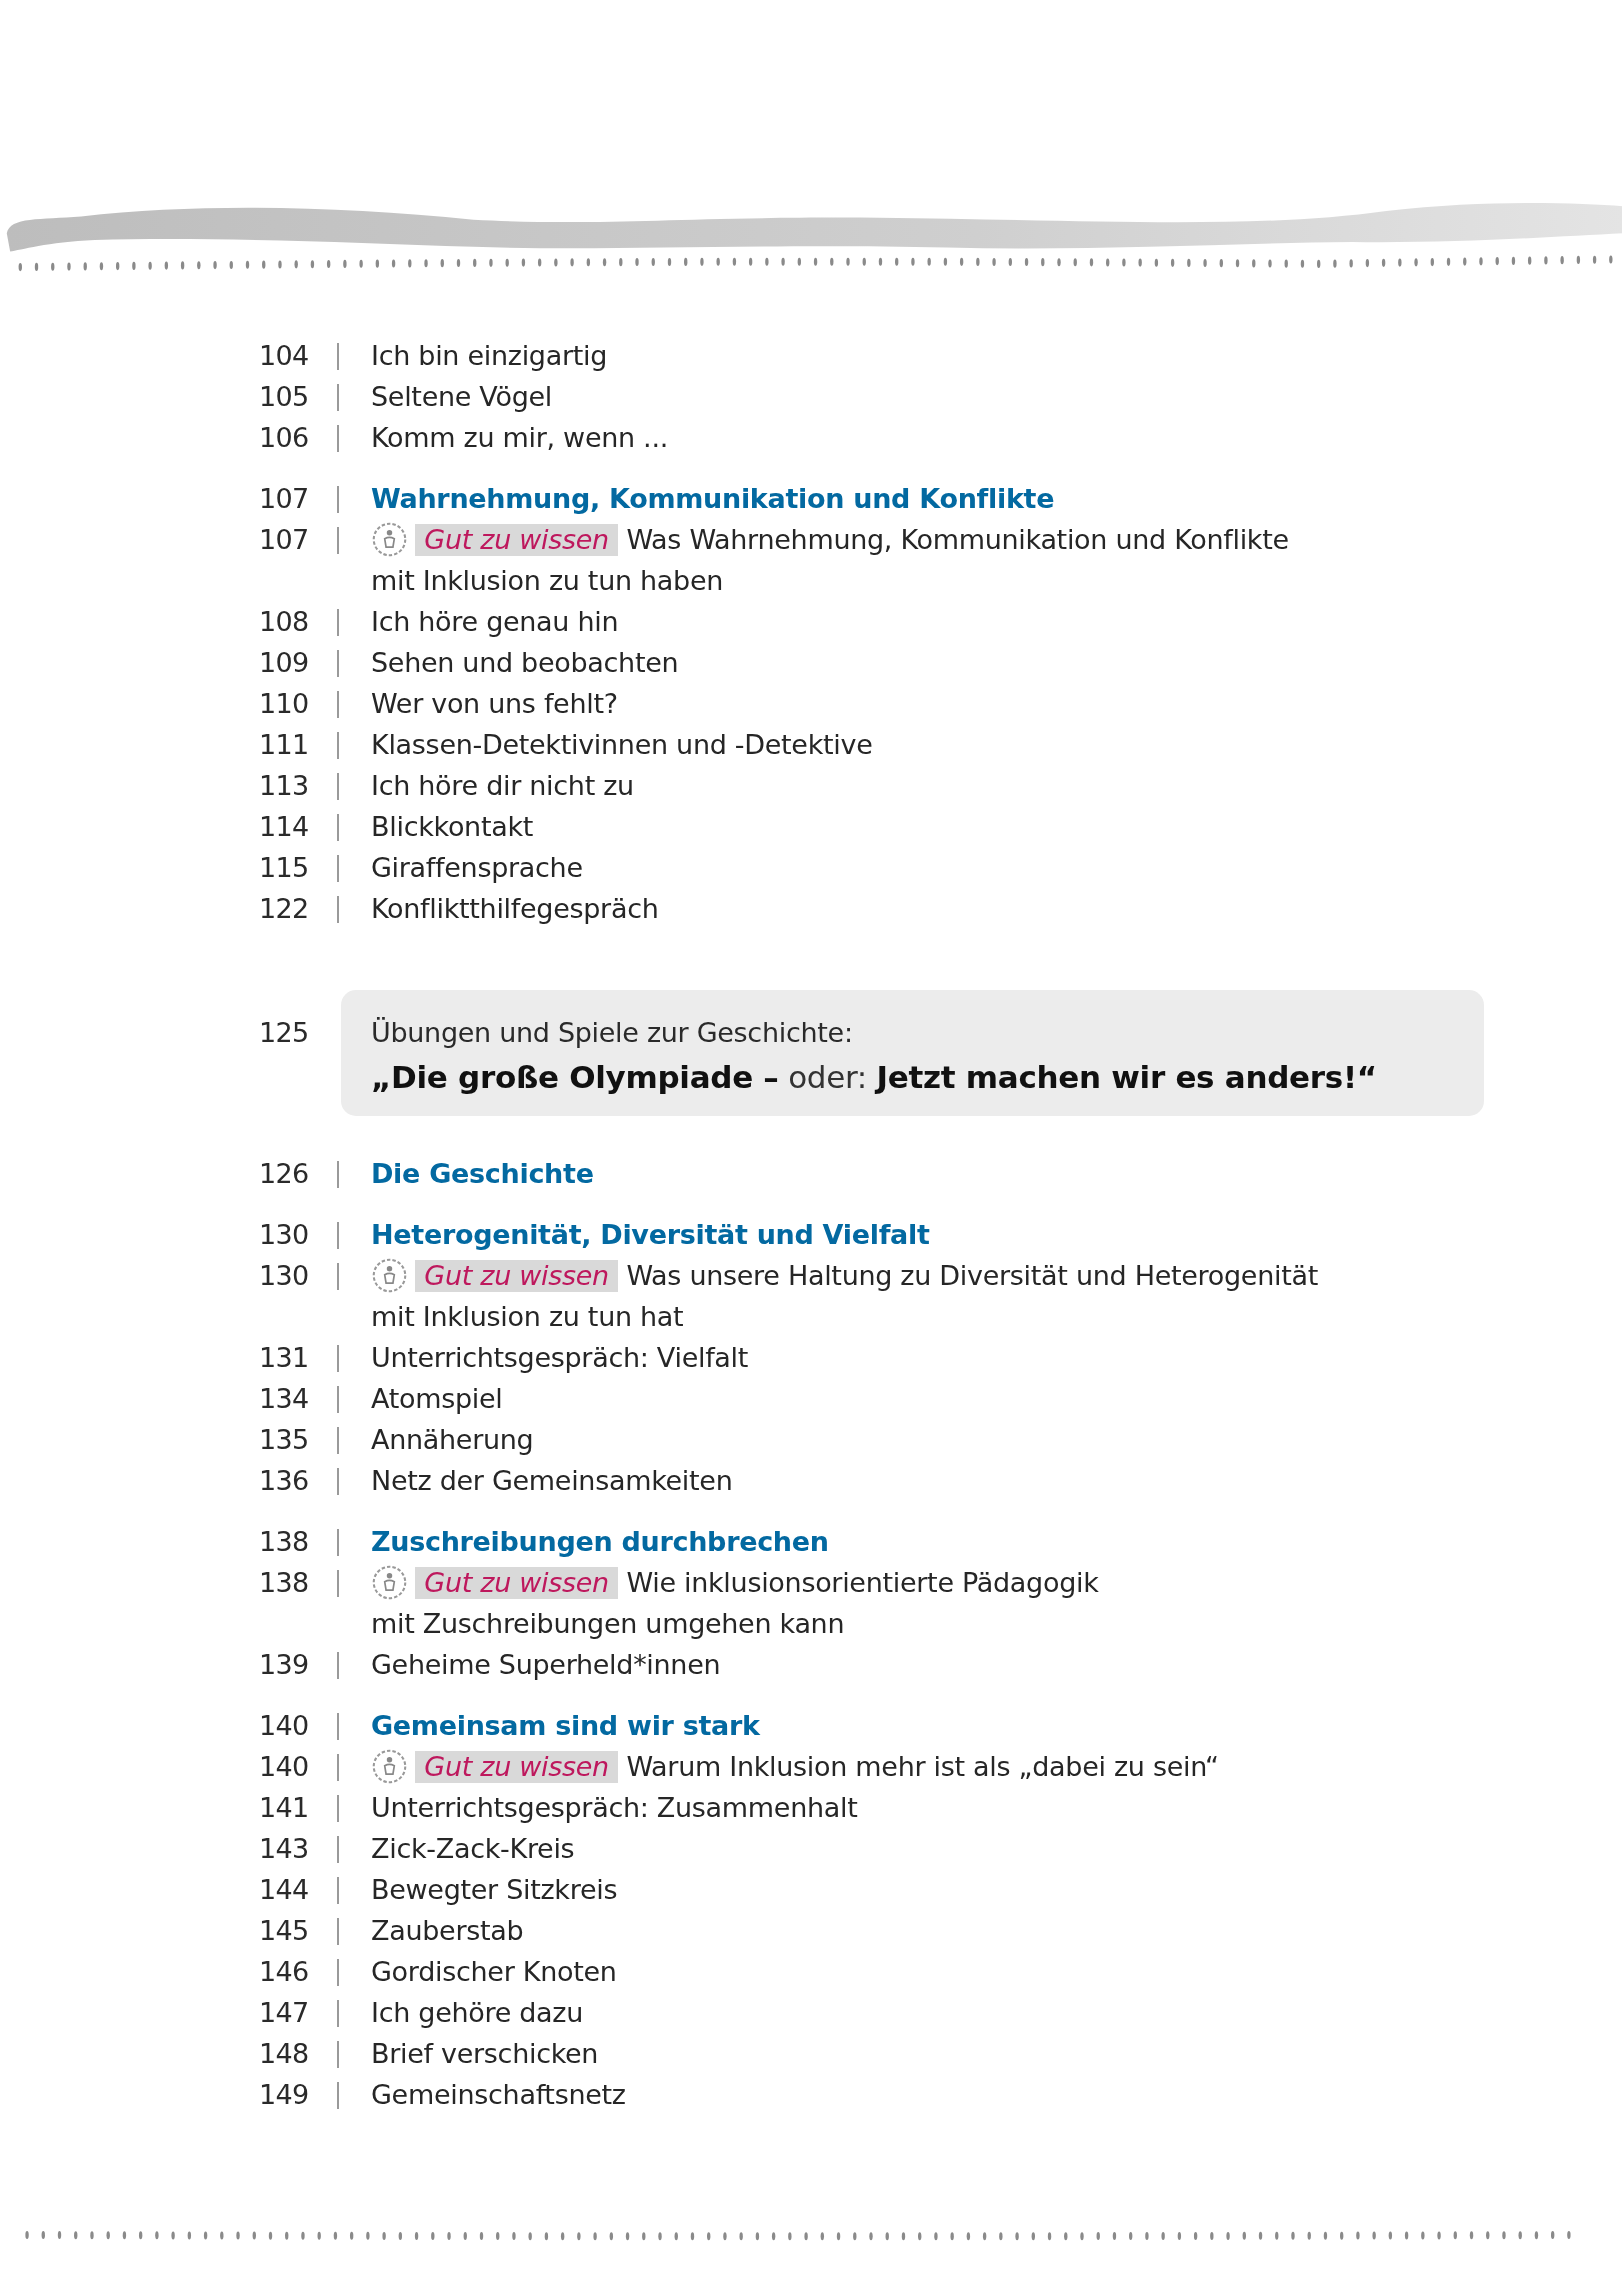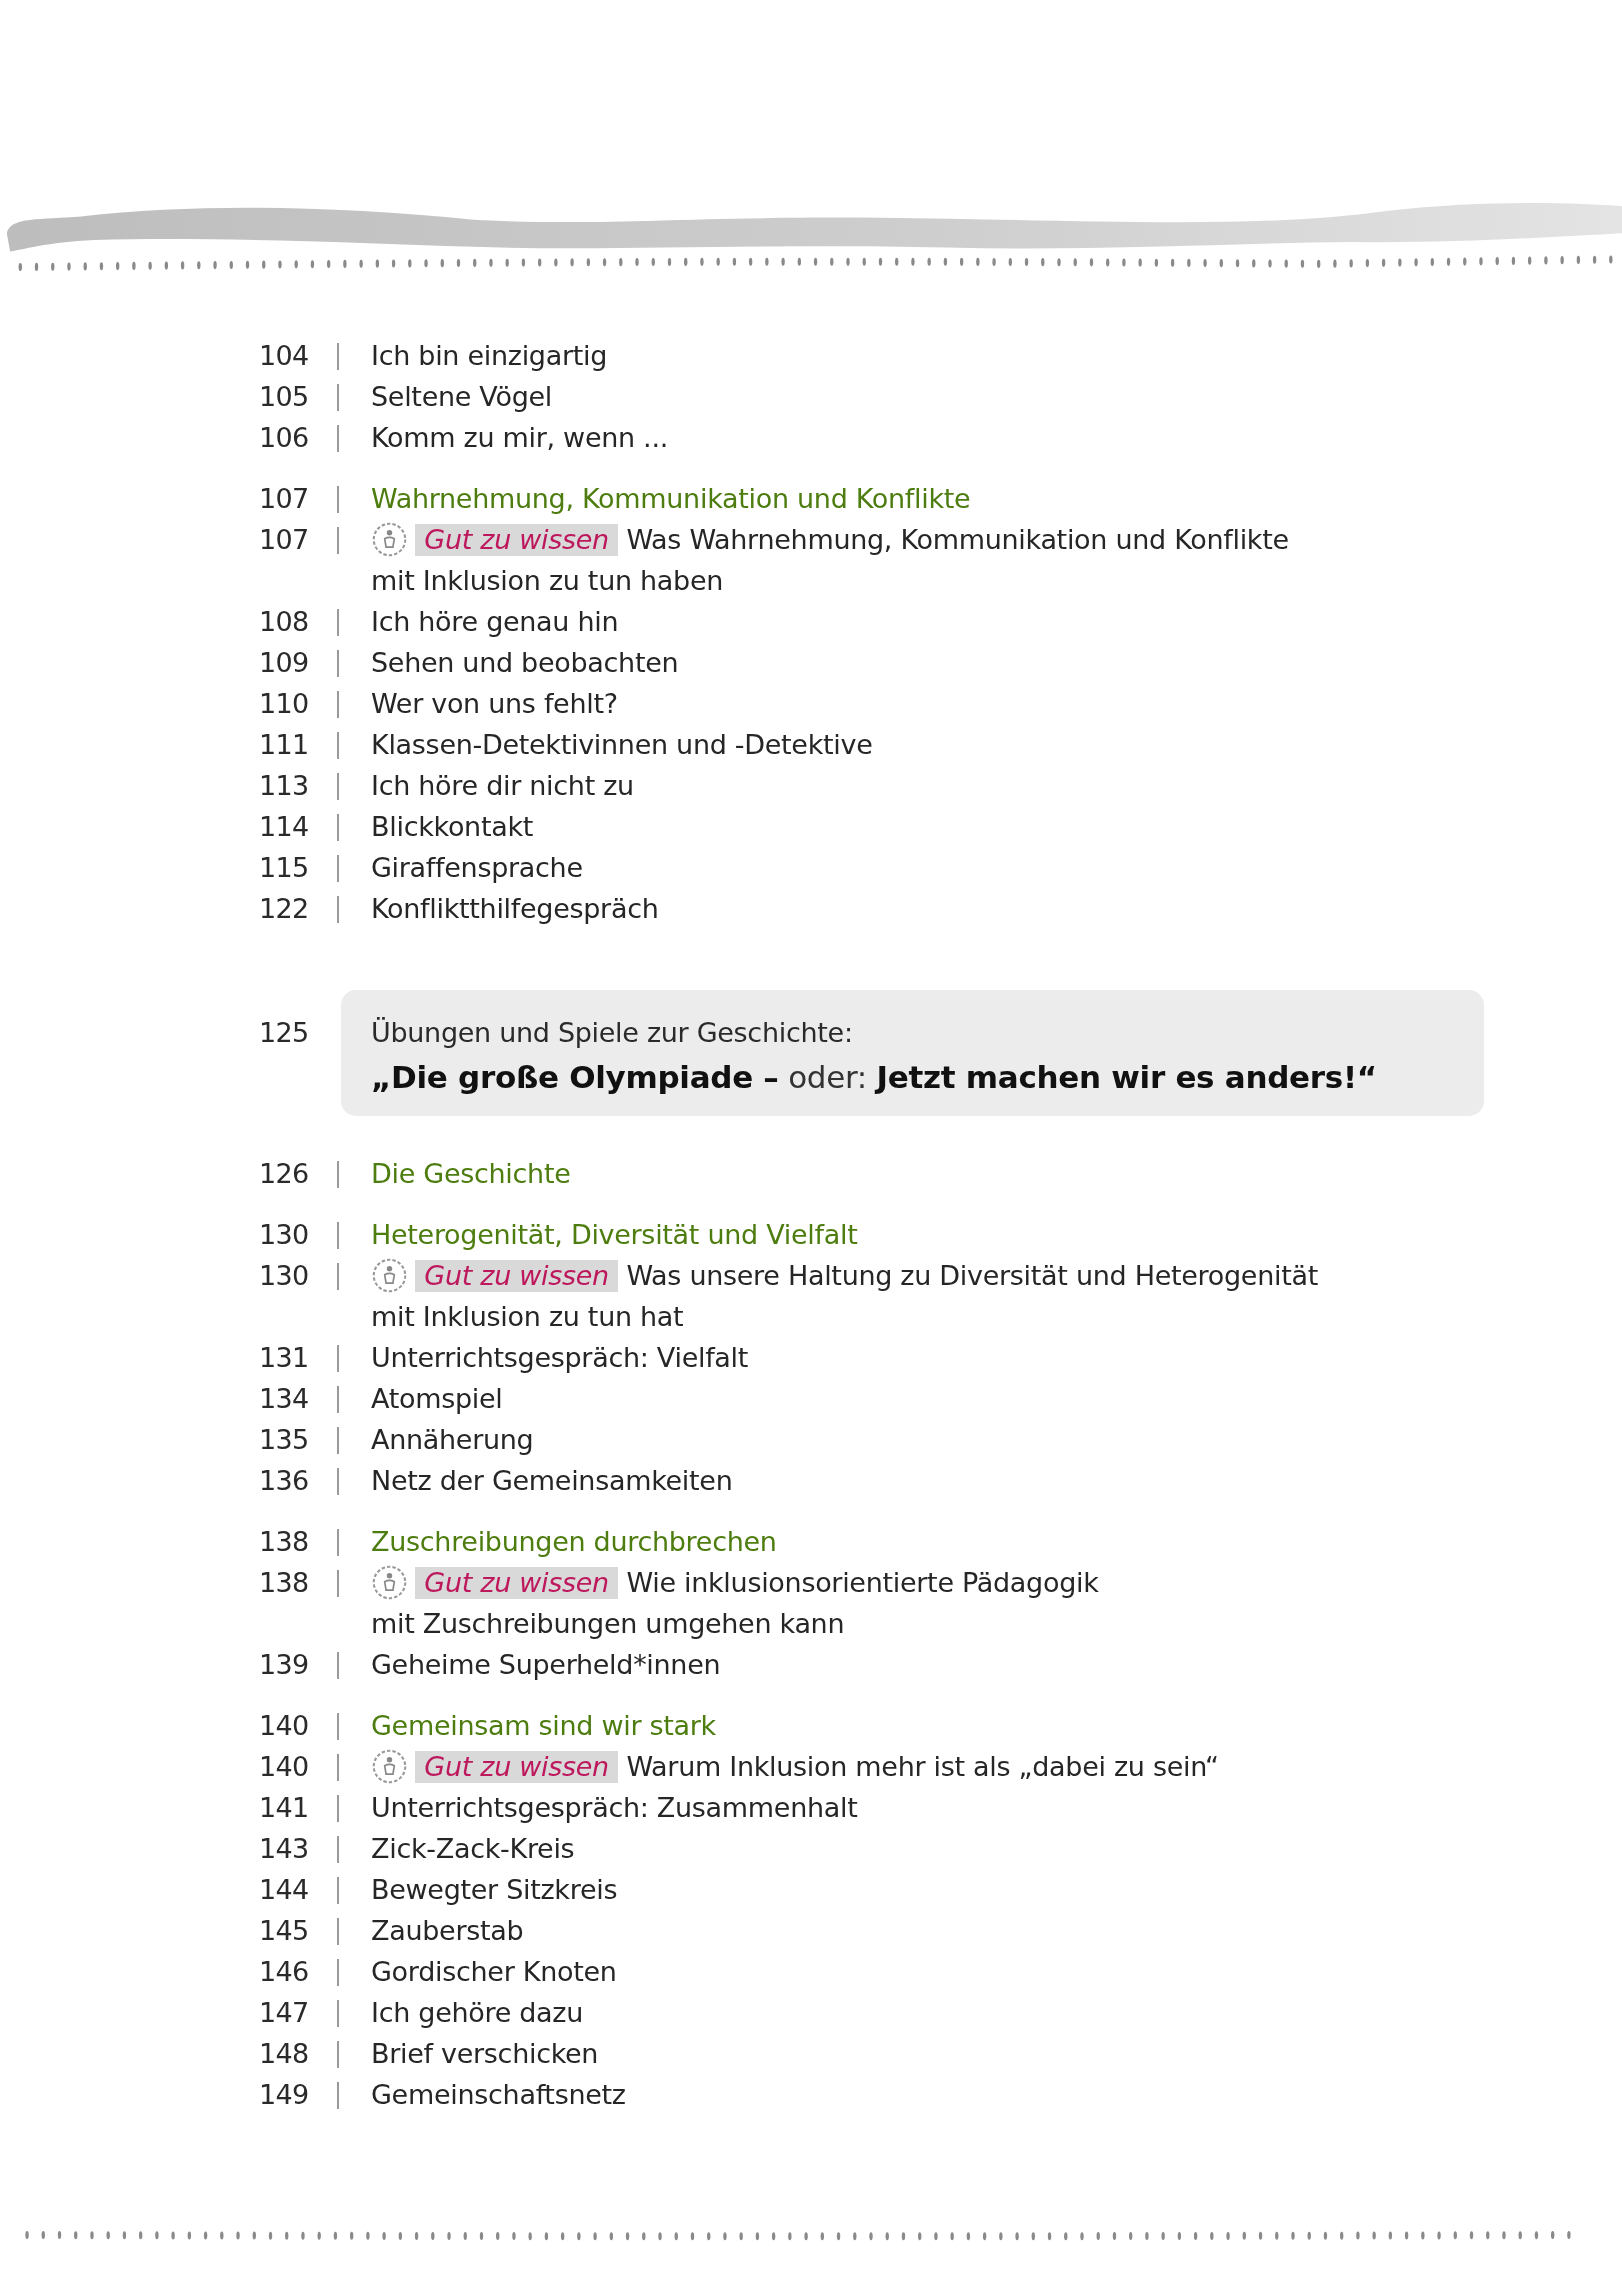--- a/index.html
+++ b/index.html
@@ -5,21 +5,21 @@
   html, body { margin:0; padding:0; background:#ffffff; }
   body { width:1623px; height:2295px; position:relative; overflow:hidden;
          font-family:"DejaVu Sans", sans-serif; color:#1e1e1e; }
   .wave { position:absolute; left:0; top:0; width:1623px; height:284px; }
   .dots-bottom { position:absolute; left:0; top:2225px; width:1623px; height:20px; }
   .toc { position:absolute; left:0; top:0; width:1623px; }
   .row { position:absolute; left:0; height:41px; width:1339px; }
   .num { position:absolute; left:259px; width:54px; font-size:27px; line-height:41px; color:#2a2a2a; letter-spacing:-0.7px; }
   .pipe { position:absolute; left:337px; top:8px; width:2px; height:27px; background:#9a9a9a; }
   .txt { position:absolute; left:371px; font-size:27px; line-height:41px; white-space:nowrap; color:#262626; letter-spacing:-0.3px; }
-  .bold { font-weight:normal; color:#4d7c0f; }
+  .bold { font-weight:bold; color:#0369a1; }
   .badge-icon { display:inline-block; width:37px; height:37px; vertical-align:middle; margin-right:6.8px; margin-top:-4px; }
   .badge { display:inline-block; background:#d9d9d9; font-style:italic; padding:0 9.5px; line-height:32px; margin-right:8px; color:#be185d; }
   .highlight-box { position:absolute; left:341px; top:990px; width:1143px; height:126px;
                    background:#ececec; border-radius:15px; }
   .hb-sub { position:absolute; left:371px; top:1012px; font-size:27px; line-height:41px; color:#2a2a2a; white-space:nowrap; letter-spacing:-0.3px; }
   .hb-title { position:absolute; left:371px; top:1056px; font-size:31px; line-height:43px; color:#111; white-space:nowrap; letter-spacing:-0.3px; }
   .hb-title .b { font-weight:bold; }
   .hb-title .n { font-weight:normal; color:#333; }
   .hb-num { position:absolute; left:259px; top:1012px; font-size:27px; line-height:41px; color:#2a2a2a; letter-spacing:-0.7px; }
 </style>

